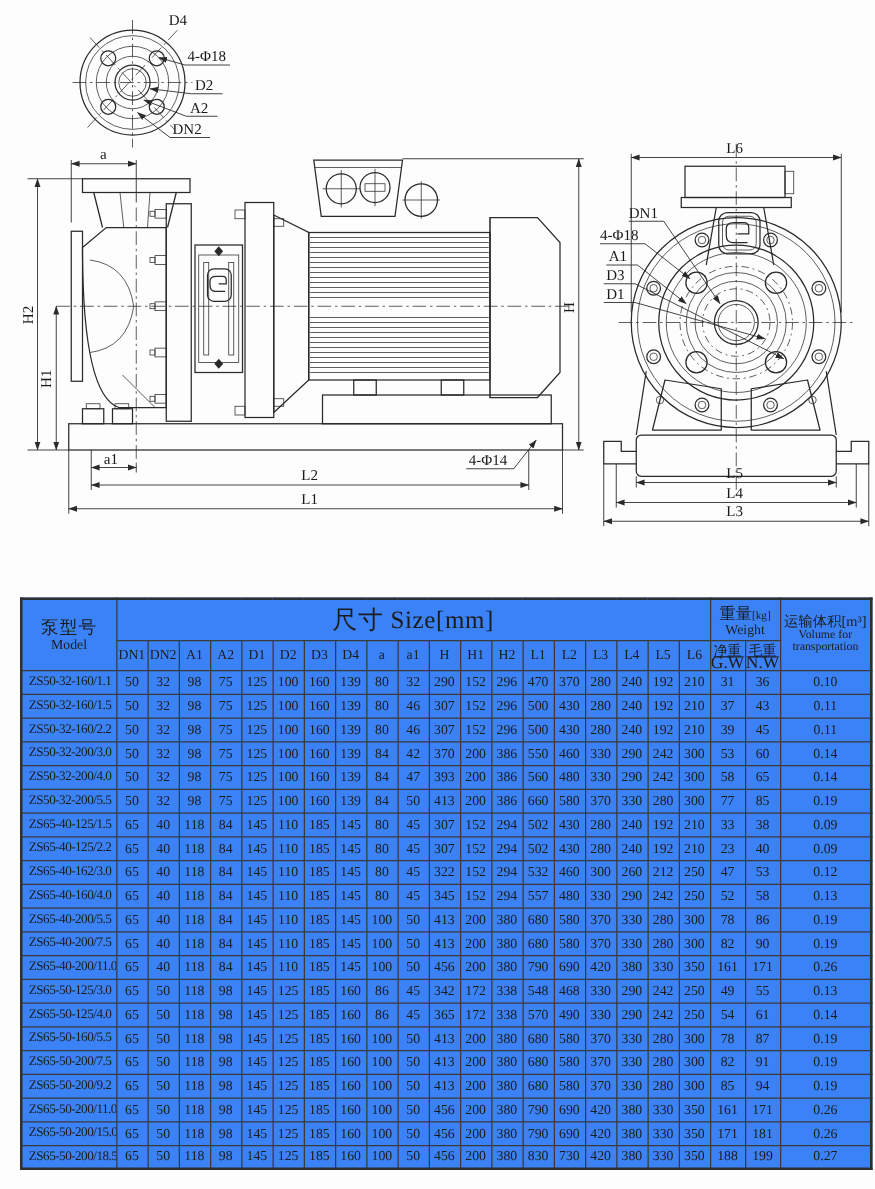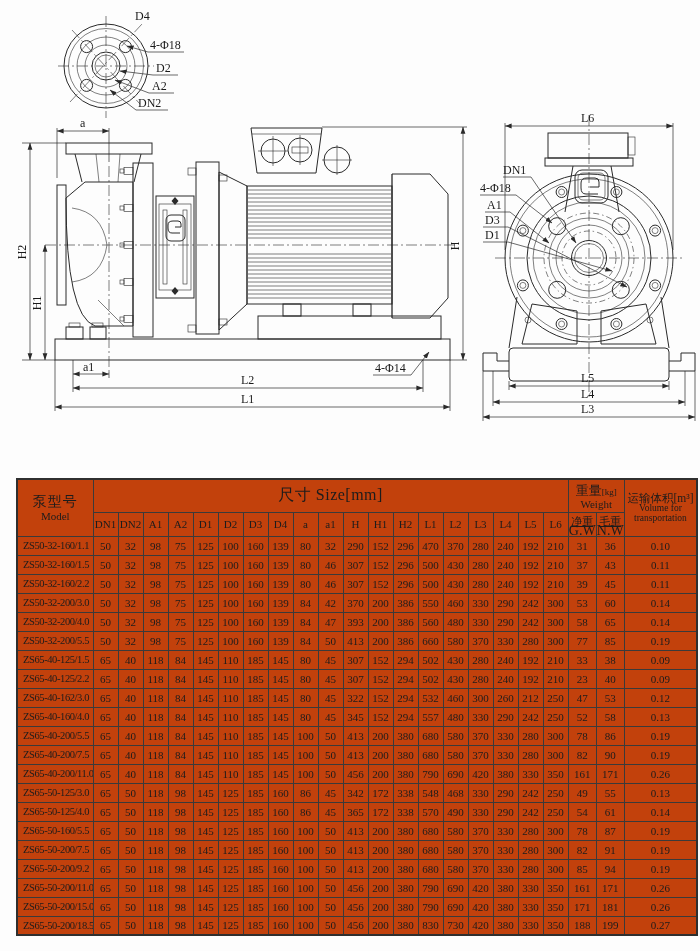--- a/index.html
+++ b/index.html
@@ -7,31 +7,31 @@
         font-family:"Liberation Serif", serif;color:#1c1c1c;}
   #drawing{position:absolute;top:0;left:0;}
   svg text{font-family:"Liberation Serif", serif;fill:#1a1a1a;}
   .ln{stroke:#2a2a2a;stroke-width:1;fill:none;}
   .lnthin{stroke:#2a2a2a;stroke-width:.6;fill:none;}
   .dim{stroke:#2a2a2a;stroke-width:.7;fill:none;}
   .cl{stroke:#2a2a2a;stroke-width:.6;fill:none;stroke-dasharray:11 3 2 3;}
   .dsh{stroke:#2a2a2a;stroke-width:.6;fill:none;stroke-dasharray:6 3 1.5 3;}
   .dtx{font-size:12px;}
   #spec{position:absolute;top:478px;left:16px;}
-  table{border-collapse:collapse;table-layout:fixed;width:682px;background:#c2410c;}
+  table{border-collapse:collapse;table-layout:fixed;width:682px;background:#3b82f6;}
   th,td{border:1px solid #3a3a3a;text-align:center;vertical-align:middle;
         font-size:11px;padding:0;overflow:hidden;white-space:nowrap;}
   table{border:2px solid #2f2f2f;}
   thead tr.r1{height:33px;}
   thead tr.r2{height:24px;}
   tbody tr{height:19px;}
   th{font-weight:normal;}
   .model-h .zh{font-size:14px;letter-spacing:1px;}
   .model-h .en{font-size:11px;margin-top:-1px;}
-  .size-h{font-size:16px;letter-spacing:.5px;}
+  .size-h{font-size:20px;letter-spacing:.5px;}
   .wt-h .zh{font-size:13px;}
   .wt-h .en{font-size:11px;margin-top:-2px;}
   .vol-h{font-size:11.5px;line-height:1.05;}
   .vol-h .en{font-size:9.5px;}
   .wcol .zh{font-size:11px;line-height:10px;padding-top:2px;text-decoration:underline;}
   .wcol .en{font-size:14px;line-height:9px;}
   td.model{font-size:10.5px;letter-spacing:-0.4px;text-align:left;padding-left:5px;}
 </style>
 </head>
 <body>

